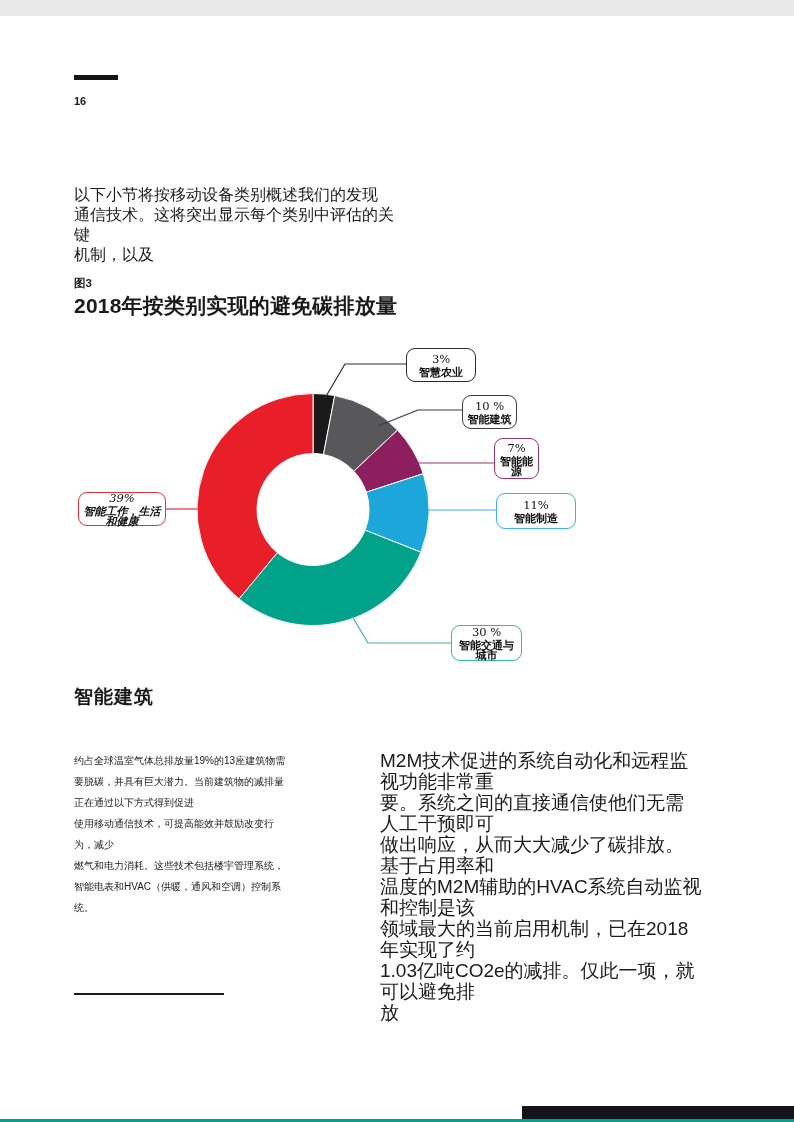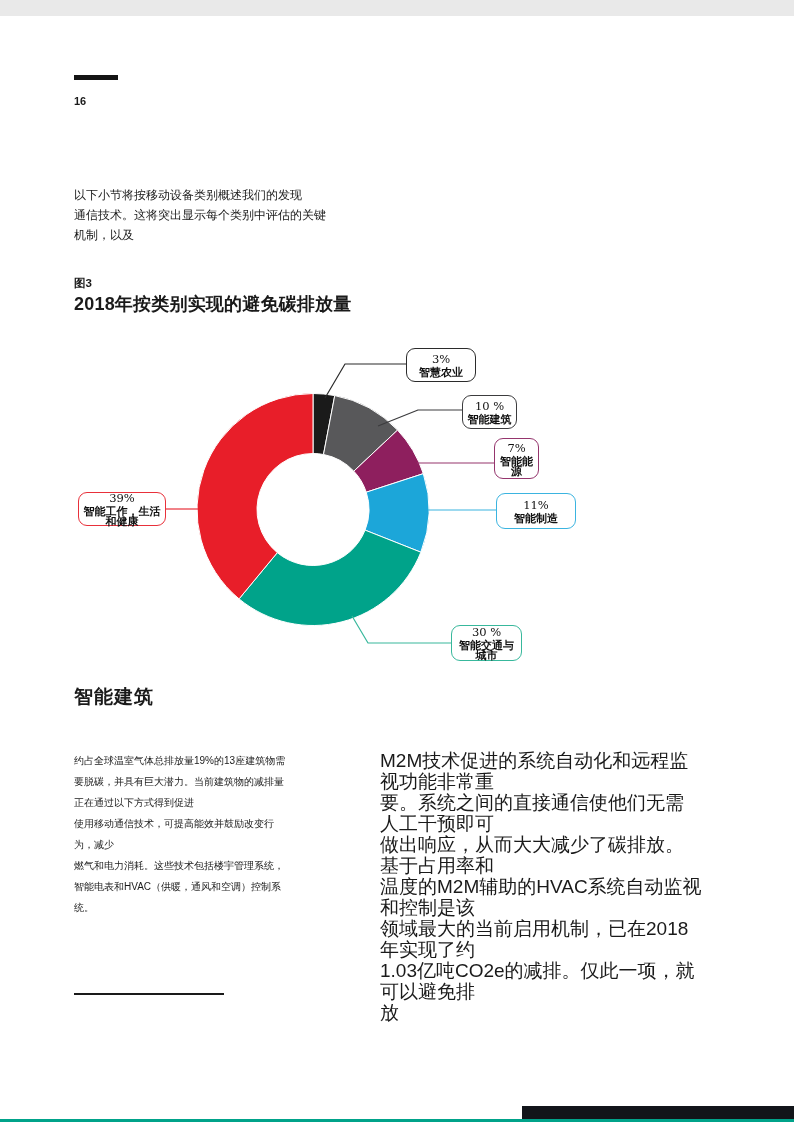--- a/index.html
+++ b/index.html
@@ -7,43 +7,43 @@
     position:relative; width:794px; height:1122px; margin:16px auto;
     background:#ffffff; overflow:hidden;
     font-family:"Liberation Sans", sans-serif; color:#1a1a1a;
   }
   .abs { position:absolute; }
   .pre { white-space:pre-line; }
 
   .topbar-rule { left:74px; top:59px; width:44px; height:5px; background:#141414; }
   .page-number { left:74px; top:79px; font-size:11px; font-weight:bold; }
 
-  .intro-left  { left:74px;  top:169px; width:320px; font-size:12px; line-height:20px; }
+  .intro-left  { left:74px;  top:169px; width:320px; font-size:16px; line-height:20px; }
   .intro-right { left:380px; top:169px; width:320px; font-size:13.5px; line-height:20px; }
 
   .figure-label { left:74px; top:260px; font-size:11.5px; font-weight:bold; }
-  .figure-title { left:74px; top:276px; font-size:18px; font-weight:bold; letter-spacing:0.2px; }
+  .figure-title { left:74px; top:276px; font-size:21px; font-weight:bold; letter-spacing:0.2px; }
 
   .chart-svg { left:0; top:0; width:794px; height:1122px; pointer-events:none; z-index:1; }
 
   .callout {
     position:absolute; z-index:2; background:#ffffff;
     border:1.4px solid #333333; border-radius:9px;
     display:flex; flex-direction:column; align-items:center; justify-content:center;
     text-align:center; box-sizing:border-box; padding:2px 3px;
   }
   .callout .pct { font-family:"DejaVu Serif", serif; font-size:11.5px; color:#111111; line-height:13px; }
   .callout .cat { font-size:11px; font-weight:bold; color:#111111; line-height:10px; margin-top:1px; }
 
   .co-agriculture   { left:406px; top:332px; width:70px; height:34px; }
   .co-buildings     { left:462px; top:379px; width:55px; height:34px; }
   .co-energy        { left:494px; top:422px; width:45px; height:41px; }
   .co-manufacturing { left:496px; top:477px; width:80px; height:36px; }
   .co-transport     { left:451px; top:609px; width:71px; height:36px; }
-  .co-work          { left:78px;  top:476px; width:88px; height:34px; }
+  .co-work          { left:78px;  top:476px; width:88px; height:34px;font-style:italic; }
 
   .section-heading { left:74px; top:668px; font-size:19px; font-weight:bold; letter-spacing:1px; }
 
   .body-left  { left:74px;  top:734px; width:322px; font-size:10px; line-height:21px; }
   .body-right { left:380px; top:734px; width:322px; font-size:19px; line-height:21px; }
 
   .footnote-rule { left:74px; top:977px; width:150px; height:2px; background:#1a1a1a; }
   .footnote { left:74px; top:995px; width:420px; font-size:8.5px; font-weight:bold; }
   .footnote .marker { margin-right:7px; }
   .footnote .italic { font-style:italic; }

